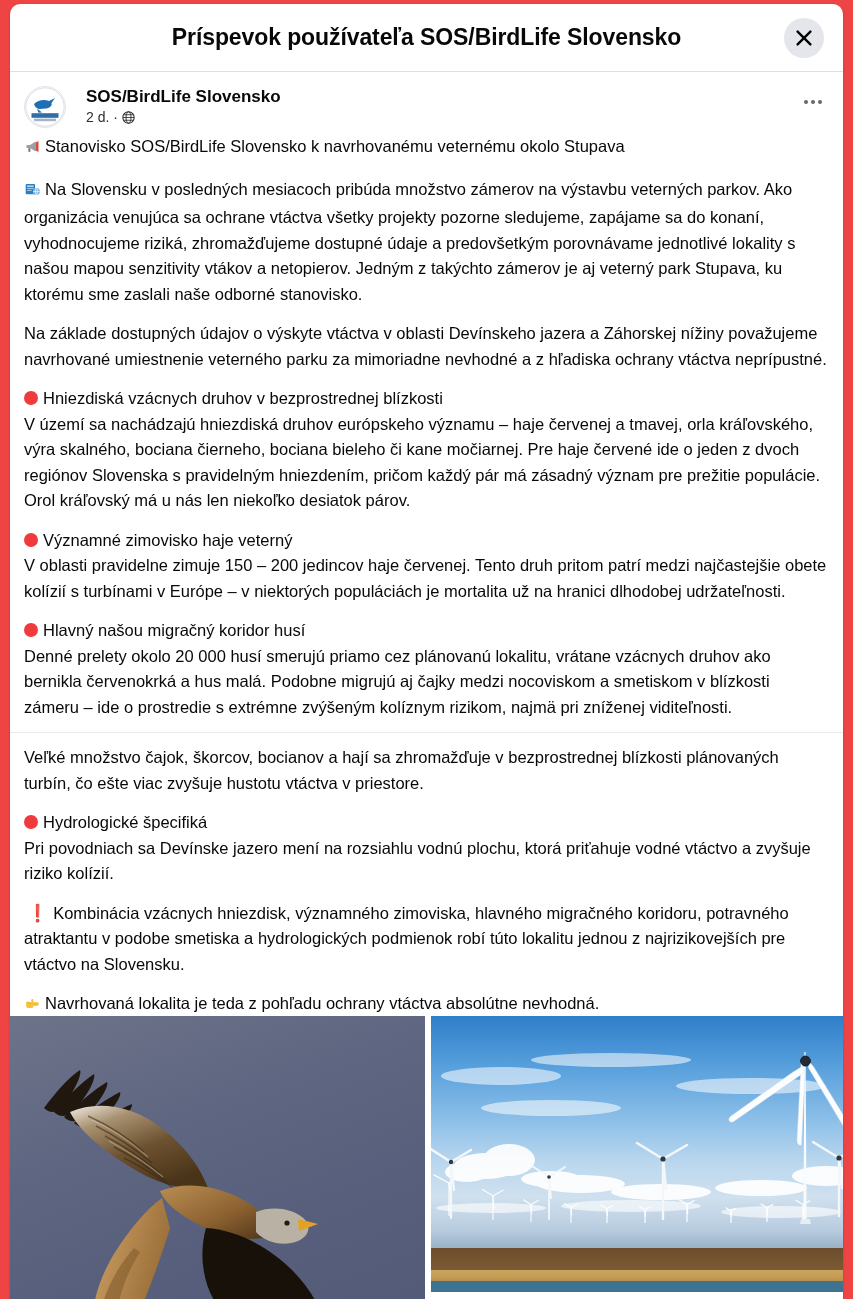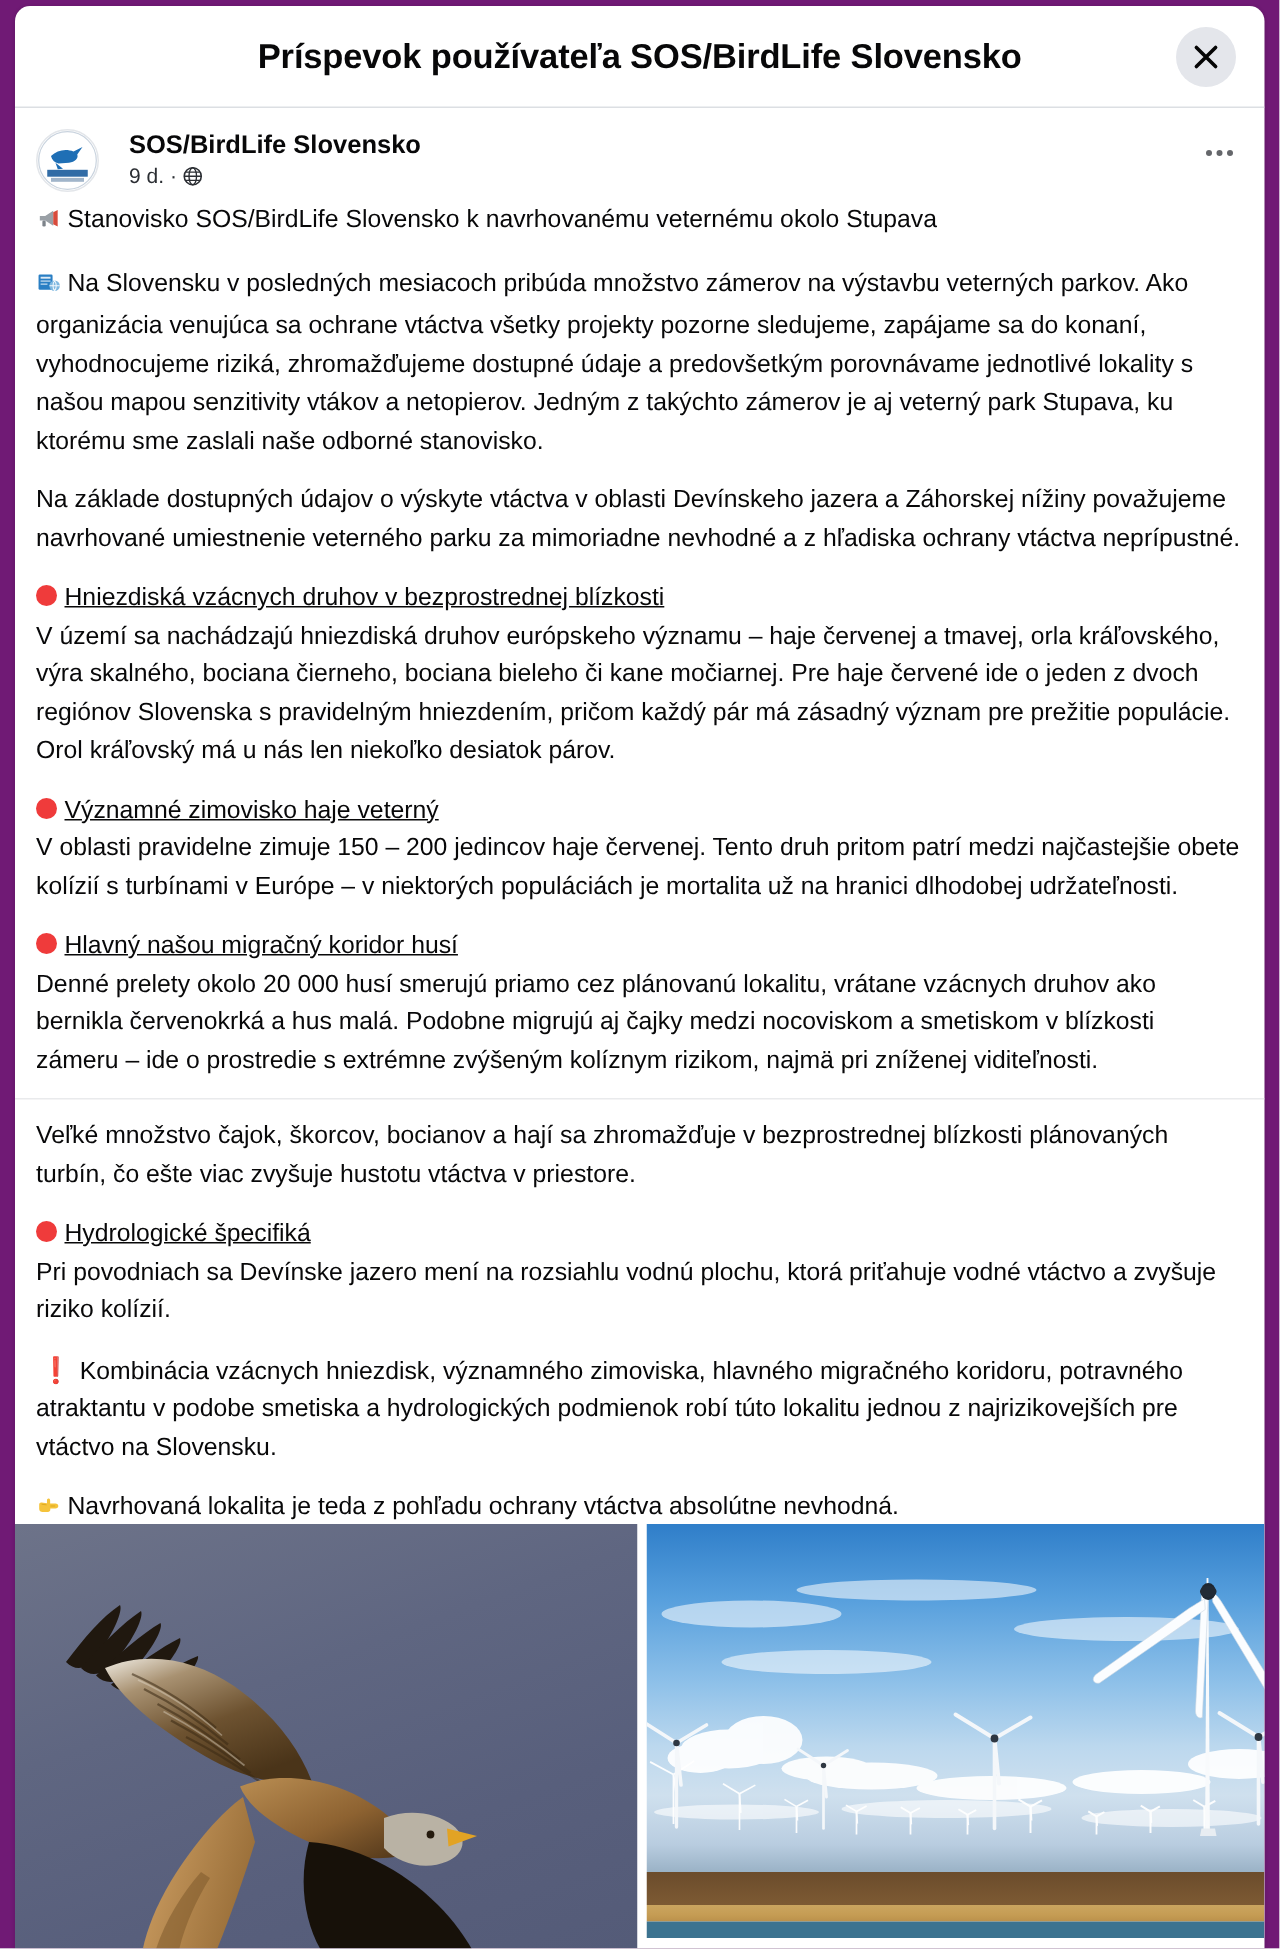--- a/index.html
+++ b/index.html
@@ -5,21 +5,21 @@
   * { box-sizing: border-box; margin: 0; padding: 0; }
   html, body {
     width: 853px; height: 1299px;
     overflow: hidden;
     background: #e9ebee;
     font-family: "Liberation Sans", sans-serif;
   }
   .page {
     position: relative;
     width: 853px; height: 1299px;
-    background: #701a75;
+    background: #ef4444;
   }
   
   .dialog {
     position: absolute;
     left: 10px; top: 4px;
     width: 833px; height: 1295px;
     background: #ffffff;
     border-radius: 10px 10px 0 0;
     box-shadow: 0 1px 3px rgba(0,0,0,0.16);
     overflow: hidden;
@@ -112,21 +112,21 @@
   .post-body {
     padding: 6px 14px 0 14px;
     font-size: 16.5px;
     line-height: 25.5px;
     color: #080809;
   }
   .para {
     margin-bottom: 14px;
     word-wrap: break-word;
   }
-  .para.tight { margin-bottom: 0; text-decoration: underline; }
+  .para.tight { margin-bottom: 0; }
   .para.last { margin-bottom: 12px; }
   .dot-red {
     display: inline-block;
     width: 14px; height: 14px;
     border-radius: 50%;
     background: #ef3b3b;
     vertical-align: -1px;
     margin-right: 5px;
   }
   .bang {
@@ -210,21 +210,21 @@
           <circle cx="20" cy="20" r="19.2" fill="#ffffff" stroke="#c9d3de" stroke-width="0.8"></circle>
           <path d="M9 17 C13 13, 19 12, 24 14 L30 11 L26.5 16 C27.5 18.5, 25 21, 21 21.5 L14 22 C11.5 21.5, 9.6 19.5, 9 17 Z" fill="#1f6fb5"></path>
           <path d="M12 21.5 L17 25.5 L13.5 25.8 Z" fill="#1f6fb5"></path>
           <rect x="6.5" y="26.2" width="27" height="4.6" fill="#1f5f9e" opacity="0.92"></rect>
           <rect x="9" y="31.6" width="22" height="2.6" fill="#8aa3bd" opacity="0.8"></rect>
         </svg>
       </div>
       <div class="poster-meta">
         <div class="poster-name">SOS/BirdLife Slovensko</div>
         <div class="post-sub">
-          <span>9 d.</span>
+          <span>2 d.</span>
           <span>·</span>
           <span class="globe-icon">
             <svg width="13" height="13" viewBox="0 0 16 16" aria-hidden="true">
               <circle cx="8" cy="8" r="7" fill="none" stroke="#2b2e33" stroke-width="1.3"></circle>
               <ellipse cx="8" cy="8" rx="3.1" ry="7" fill="none" stroke="#2b2e33" stroke-width="1.1"></ellipse>
               <path d="M1.2 8 H14.8 M2.2 4.6 H13.8 M2.2 11.4 H13.8" stroke="#2b2e33" stroke-width="1.05" fill="none"></path>
               <path d="M5.2 3.2 C6.4 5, 6 7, 4.4 8.4 C6.2 9, 6.6 11, 5.6 12.6" fill="#2b2e33" opacity="0.55"></path>
             </svg>
           </span>
         </div>

